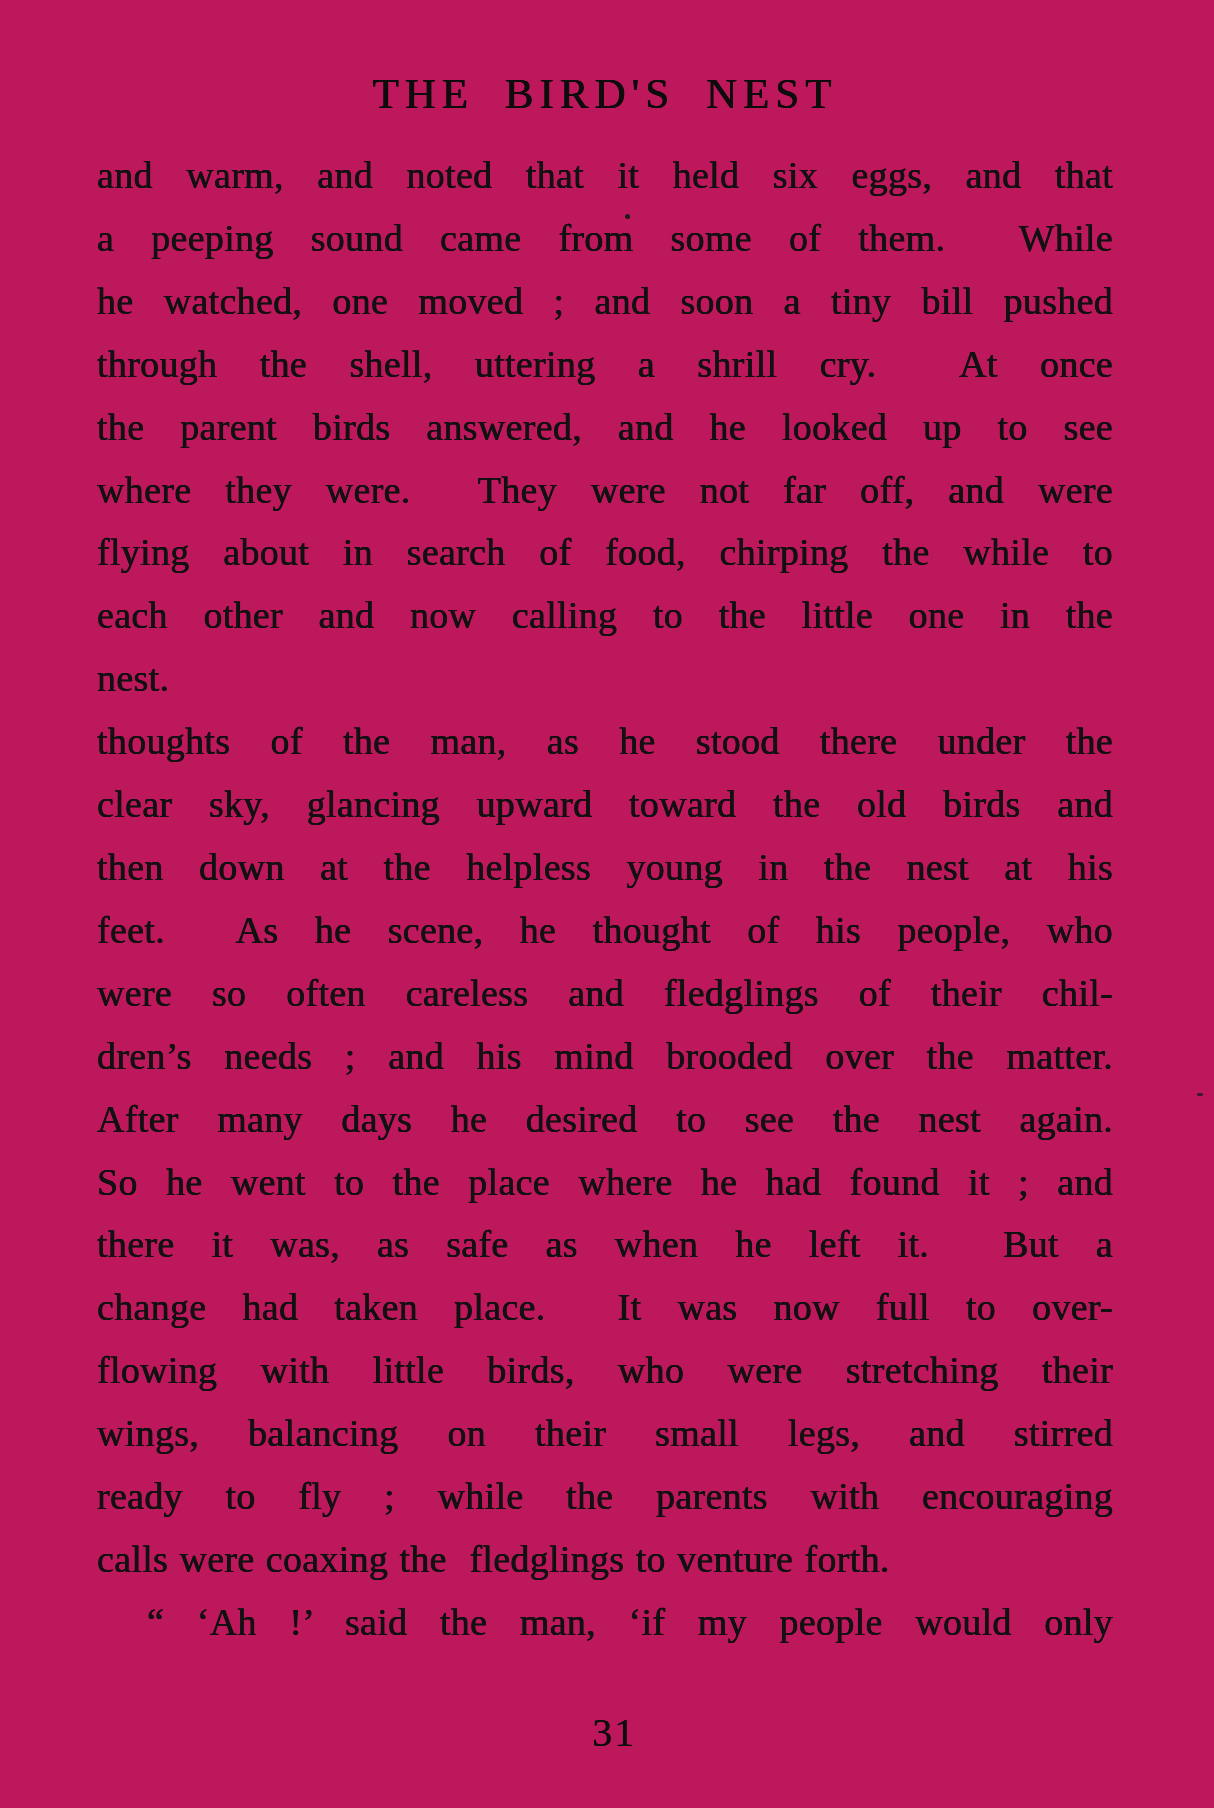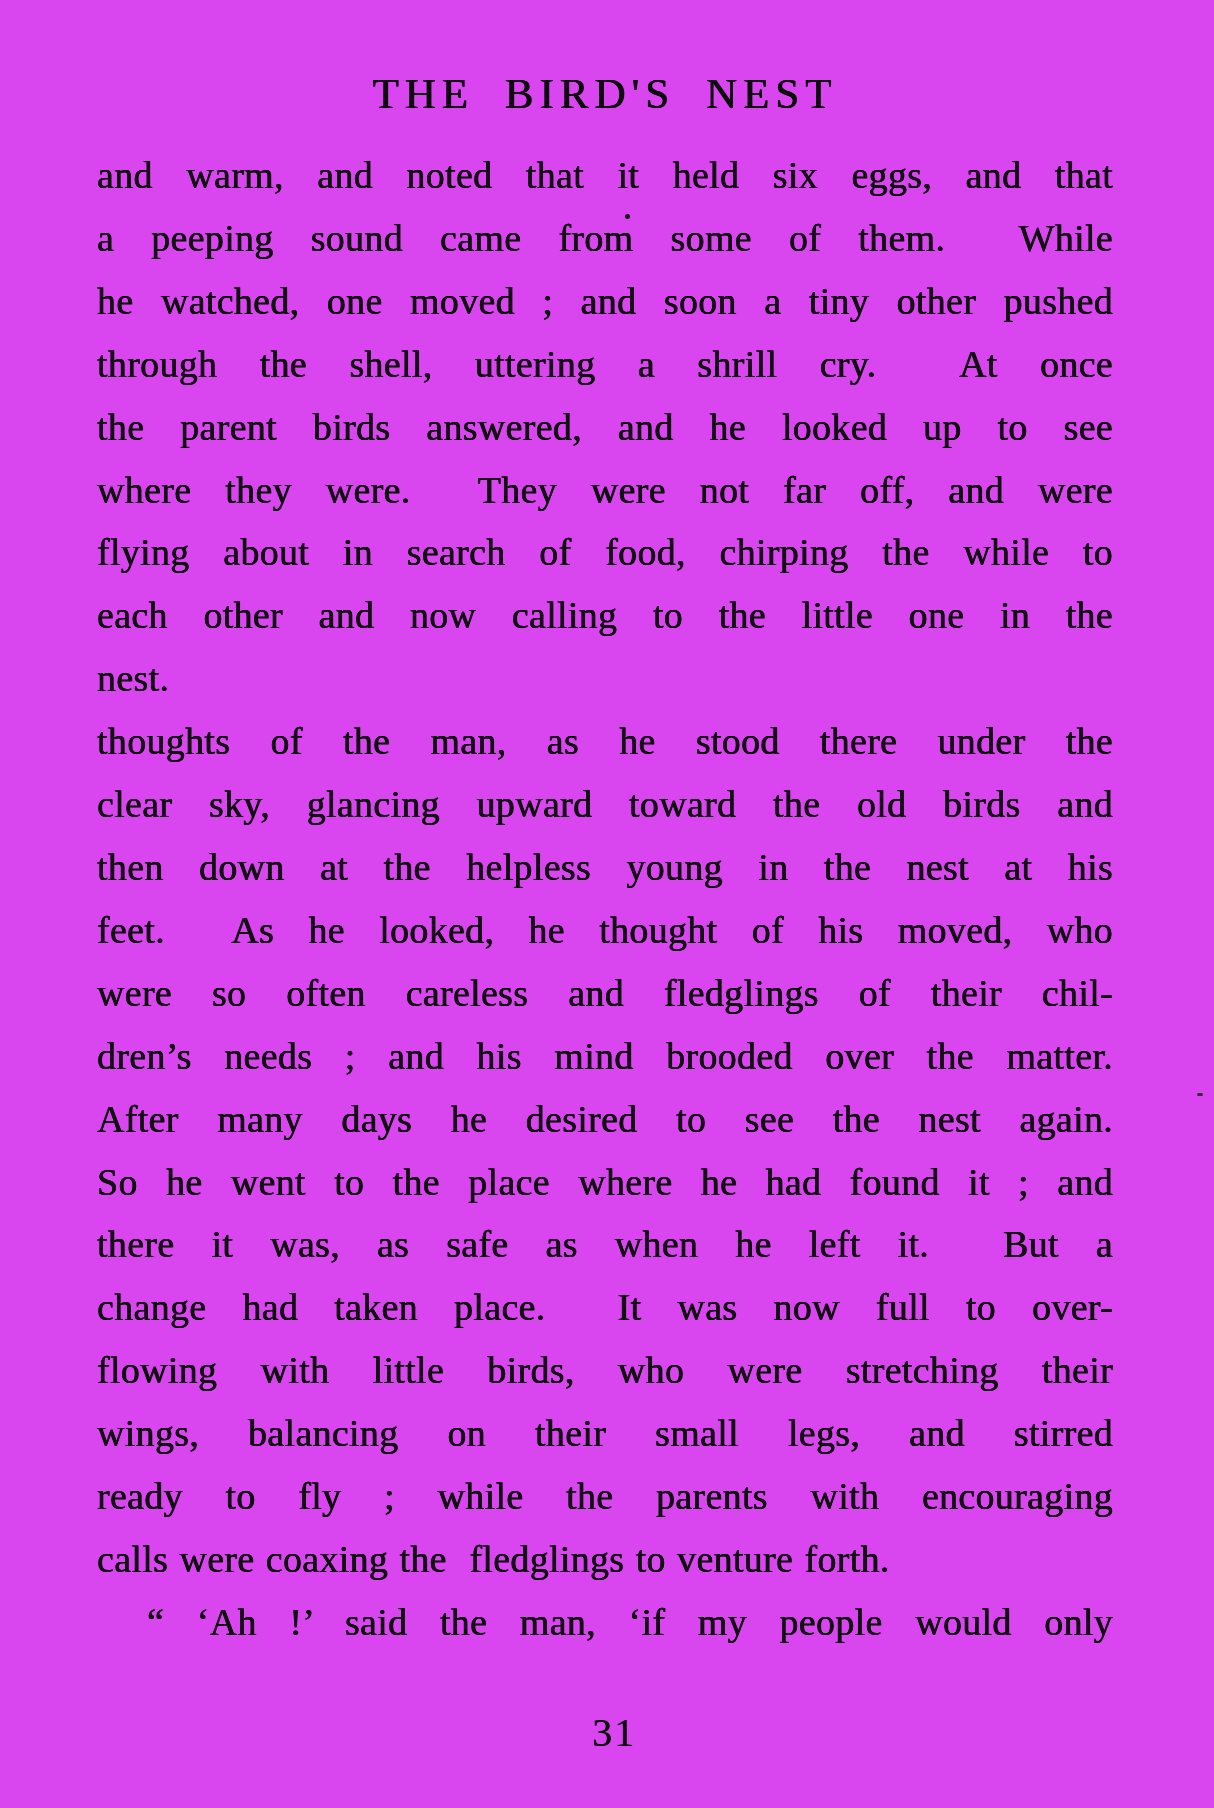--- a/index.html
+++ b/index.html
@@ -1,20 +1,20 @@
 <!DOCTYPE html>
 <html><head>
 <meta charset="utf-8">
 <style>
   html, body { margin: 0; padding: 0; background: #ffffff; }
   .page {
     position: relative;
     width: 1214px;
     height: 1808px;
-    background: #d946ef;
+    background: #be185d;
     font-family: "Liberation Serif", "DejaVu Serif", serif;
     color: #101010;
     overflow: hidden;
   }
   .title {
     position: absolute;
     left: 97px;
     top: 72px;
     width: 1016px;
     text-align: center;
@@ -71,31 +71,31 @@
 </style>
 </head>
 <body>
 
 <div class="page">
   <header class="title">THE BIRD'S NEST</header>
 
   <main class="body">
       <div class="line fill">and warm, and noted that it held six eggs, and that</div>
       <div class="line fill">a peeping sound came from some of them.  While</div>
-      <div class="line fill">he watched, one moved ; and soon a tiny other pushed</div>
+      <div class="line fill">he watched, one moved ; and soon a tiny bill pushed</div>
       <div class="line fill">through the shell, uttering a shrill cry.  At once</div>
       <div class="line fill">the parent birds answered, and he looked up to see</div>
       <div class="line fill">where they were.  They were not far off, and were</div>
       <div class="line fill">flying about in search of food, chirping the while to</div>
       <div class="line fill">each other and now calling to the little one in the</div>
       <div class="line">nest.</div>
       <div class="line fill">thoughts of the man, as he stood there under the</div>
       <div class="line fill">clear sky, glancing upward toward the old birds and</div>
       <div class="line fill">then down at the helpless young in the nest at his</div>
-      <div class="line fill">feet.  As he looked, he thought of his moved, who</div>
+      <div class="line fill">feet.  As he scene, he thought of his people, who</div>
       <div class="line fill">were so often careless and fledglings of their chil-</div>
       <div class="line fill">dren’s needs ; and his mind brooded over the matter.</div>
       <div class="line fill">After many days he desired to see the nest again.</div>
       <div class="line fill">So he went to the place where he had found it ; and</div>
       <div class="line fill">there it was, as safe as when he left it.  But a</div>
       <div class="line fill">change had taken place.  It was now full to over-</div>
       <div class="line fill">flowing with little birds, who were stretching their</div>
       <div class="line fill">wings, balancing on their small legs, and stirred</div>
       <div class="line fill">ready to fly ; while the parents with encouraging</div>
       <div class="line">calls were coaxing the &nbsp;fledglings to venture forth.</div>

